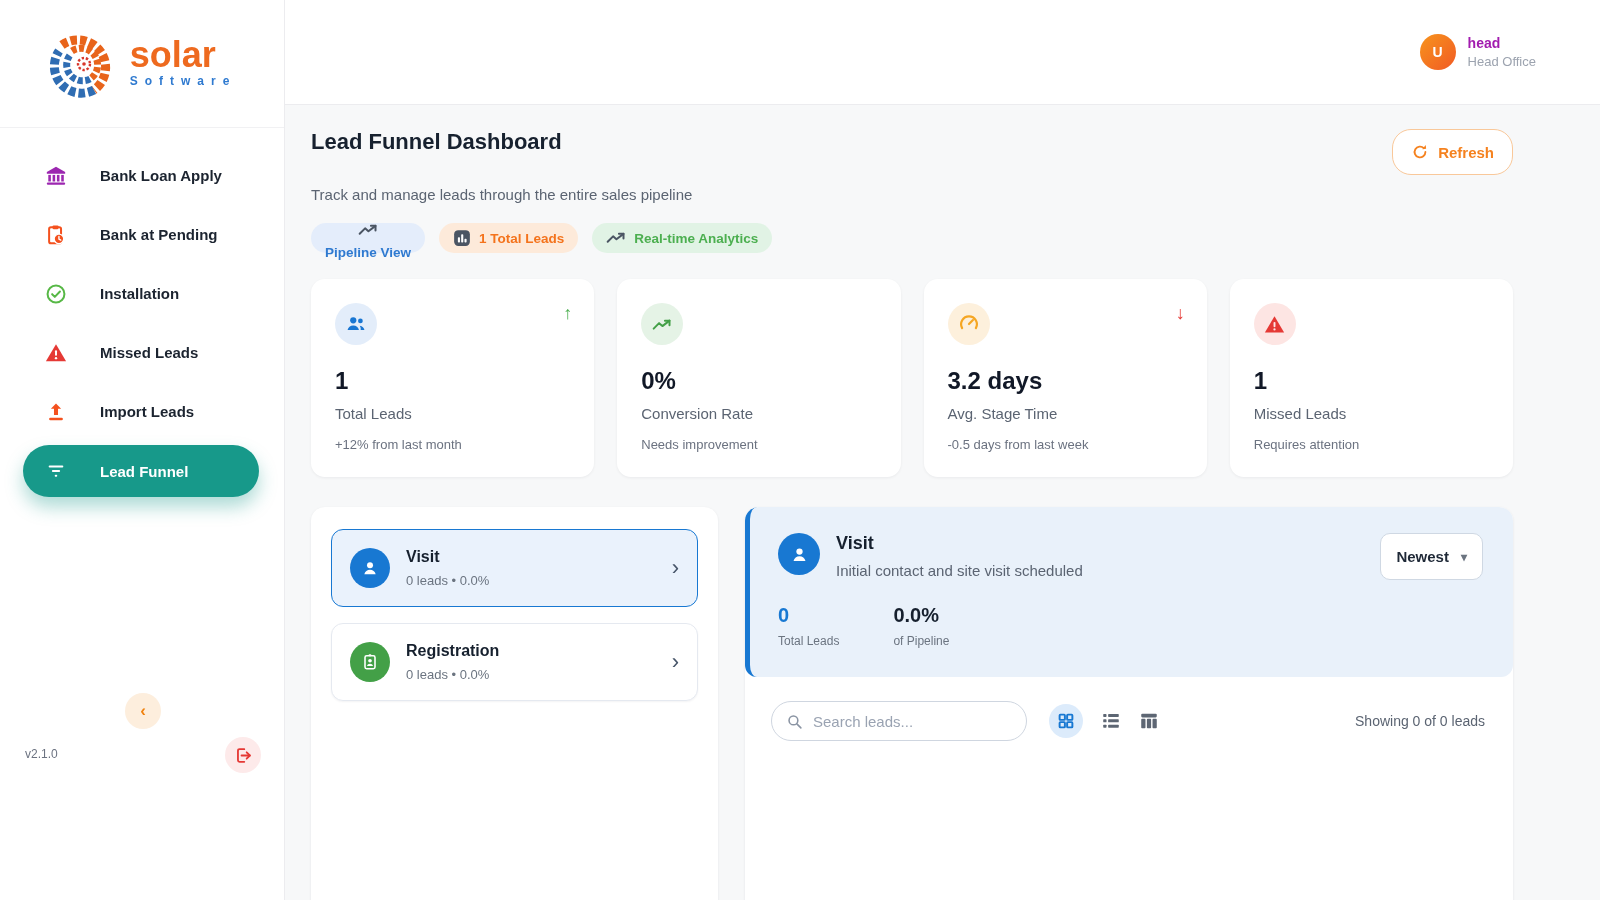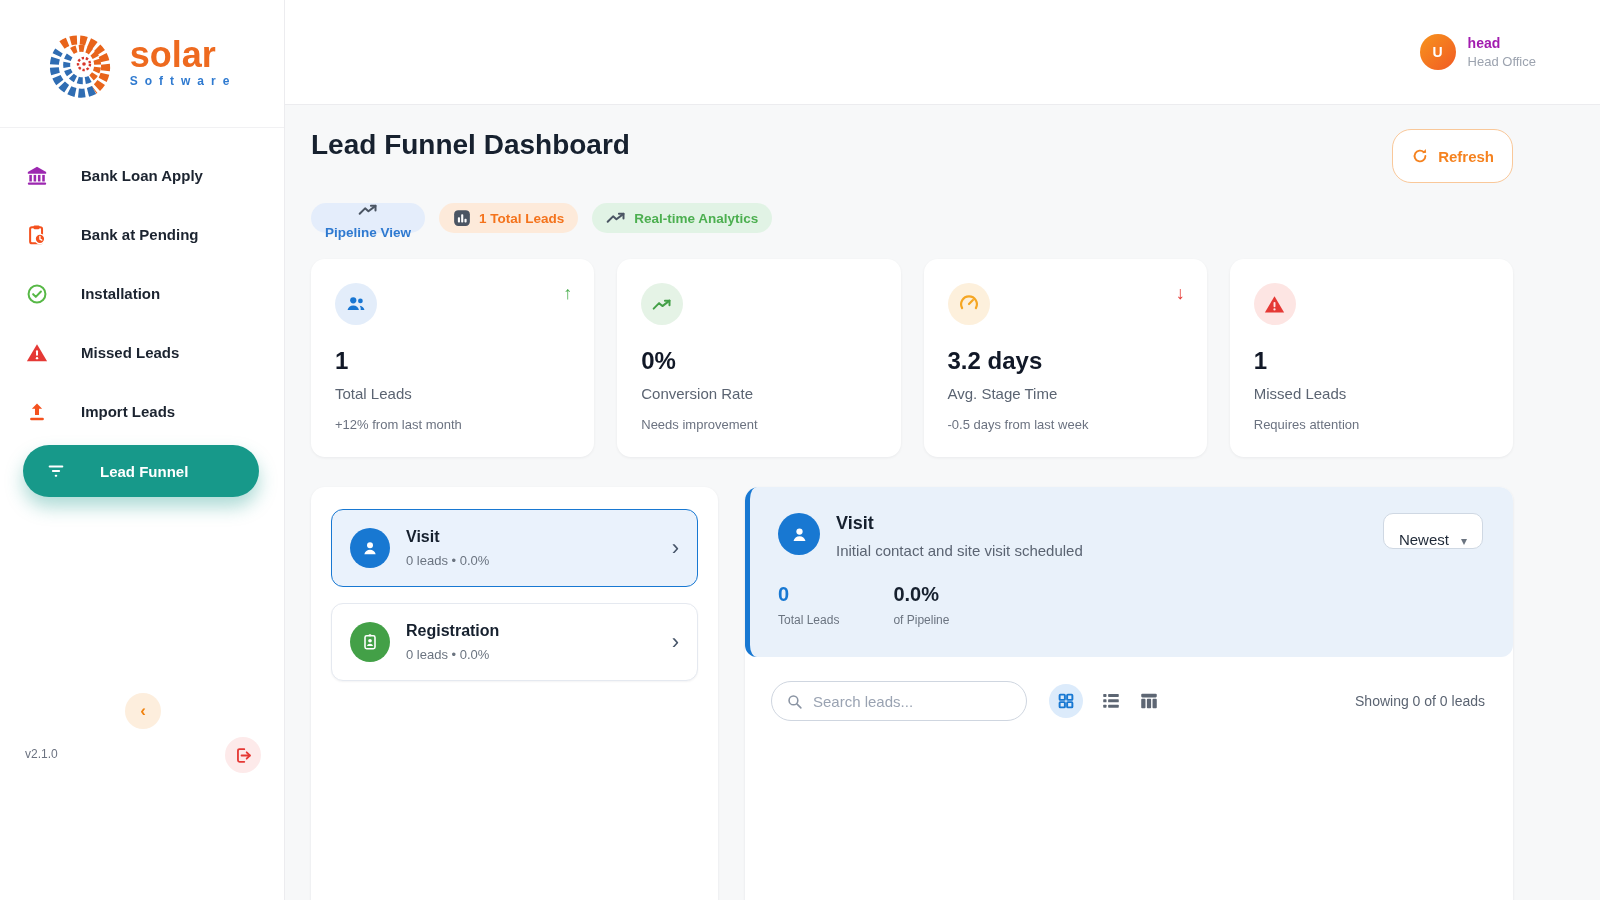--- a/index.html
+++ b/index.html
@@ -8,21 +8,21 @@
 
   
   .sidebar { position:absolute; left:0; top:0; width:285px; height:900px;
     background:#fff; border-right:1px solid #ececef; z-index:5; }
   .logo-block { height:128px; display:flex; align-items:center; justify-content:center;
     gap:8px; border-bottom:1px solid #f1f1f3; }
   .logo-text .brand-name { font-size:36px; font-weight:bold; color:#ee6a1f; line-height:0.9; }
   .logo-text .brand-tagline { font-size:12px; font-weight:bold; color:#2f7ad0;
     letter-spacing:7px; margin-top:3px; }
   .nav { padding-top:18px; }
-  .nav-item { height:59px; display:flex; align-items:center; padding-left:26px;
+  .nav-item { height:59px; display:flex; align-items:center; padding-left:45px;
     gap:33px; cursor:pointer; }
   .nav-item .nav-icon { width:22px; height:22px; flex:0 0 22px; display:flex;
     align-items:center; justify-content:center; }
   .nav-item .nav-label { font-size:15px; font-weight:bold; color:#1c2430; }
   .nav-item.active { height:52px; margin:4px 25px 3px 23px; padding-left:22px;
     background:#17998a; border-radius:999px;
     box-shadow:0 10px 18px rgba(23,153,138,.35); }
   .nav-item.active .nav-label { color:#fff; }
   .collapse-btn { position:absolute; left:125px; top:693px; width:36px; height:36px;
     border-radius:50%; background:#fdeedd; border:none; color:#f0820f;
@@ -41,22 +41,22 @@
   .avatar { width:36px; height:36px; border-radius:50%;
     background:linear-gradient(135deg,#f7941d,#f15a24); color:#fff; font-weight:bold;
     font-size:14px; display:flex; align-items:center; justify-content:center; }
   .user-name { font-size:14px; font-weight:bold; color:#a21caf; }
   .user-role { font-size:13px; color:#9ca3af; margin-top:3px; }
 
   
   .main { position:absolute; left:285px; top:105px; right:0; bottom:0;
     background:#f7f8f9; padding:24px 87px 0 26px; overflow:hidden; }
   .page-head { display:flex; align-items:flex-start; }
-  .page-title { font-size:28px; font-weight:800; color:#17212f; }
-  .refresh-btn { margin-left:auto; height:54px; padding:0 18px; display:flex;
+  .page-title { font-size:22px; font-weight:800; color:#17212f; }
+  .refresh-btn { margin-left:auto; height:46px; padding:0 18px; display:flex;
     align-items:center; gap:9px; background:#fff; border:1.5px solid #f9c89a;
     border-radius:19px; color:#f5821f; font-size:15px; font-weight:bold; cursor:pointer; }
   .page-subtitle { margin-top:11px; font-size:15px; color:#5b6472; }
   .badges { display:flex; gap:14px; margin-top:20px; }
   .badge { height:30px; border-radius:15px; display:flex; align-items:center;
     gap:8px; padding:0 14px; font-size:13.5px; font-weight:bold; }
   .badge.blue  { background:#e4edfb; color:#2f7ad0;flex-direction:column; }
   .badge.orange{ background:#fdeada; color:#f4731c; }
   .badge.green { background:#e1f3e5; color:#4caf50; }
   .badge .b-icon { color:#4b5563; display:flex; }
@@ -99,23 +99,23 @@
   .detail-card { flex:1; background:#fff; border-radius:14px; overflow:hidden;
     box-shadow:0 1px 3px rgba(16,24,40,.08); height:560px; }
   .detail-panel { background:#e9f1fa; border-left:5px solid #1878d2;
     border-radius:12px; height:170px; padding:26px 30px 0 28px; }
   .dp-head { display:flex; align-items:flex-start; }
   .dp-avatar { width:42px; height:42px; border-radius:50%; background:#1878d2;
     display:flex; align-items:center; justify-content:center; flex:0 0 42px; }
   .dp-texts { margin-left:16px; }
   .dp-title { font-size:18px; font-weight:800; color:#16202e; }
   .dp-desc { font-size:15px; color:#5b6472; margin-top:8px; }
-  .sort-btn { margin-left:auto; height:36px; background:#fff; border:1px solid #cfd8e3;
-    border-radius:10px; padding:0 15px; display:flex; align-items:flex-end; gap:12px;
-    font-size:15px; color:#1f2937; cursor:pointer; }
+  .sort-btn { margin-left:auto; height:47px; background:#fff; border:1px solid #cfd8e3;
+    border-radius:10px; padding:0 15px; display:flex; align-items:center; gap:12px;
+    font-size:15px; color:#1f2937; cursor:pointer;font-weight:bold; }
   .sort-caret { color:#6b7480; font-size:12px; }
   .dp-stats { display:flex; margin-top:24px; }
   .dp-stat + .dp-stat { margin-left:54px; }
   .dp-stat-value { font-size:20px; font-weight:800; }
   .dp-stat-value.blue { color:#1878d2; } .dp-stat-value.dark { color:#16202e; }
   .dp-stat-label { font-size:12px; color:#6b7480; margin-top:7px; }
 
   .toolbar { display:flex; align-items:center; padding:24px 28px 0 26px; }
   .search-box { width:256px; height:40px; border:1px solid #cfd6e0; border-radius:20px;
     background:#fff; display:flex; align-items:center; gap:10px; padding:0 14px;
@@ -250,20 +250,21 @@
     <button class="refresh-btn">
       <span>
         <svg width="18" height="18" viewBox="0 0 24 24" fill="none">
             <path d="M19.2 12a7.2 7.2 0 1 1-2.1-5.1" stroke="currentColor" stroke-width="2.5" stroke-linecap="round"></path>
             <path d="M19.6 2.6l.6 5.2-5.2.4z" fill="currentColor"></path>
           </svg>
       </span>
       <span>Refresh</span>
     </button>
   </div>
+  <div class="page-subtitle">Track and manage leads through the entire sales pipeline</div>
 
   <div class="badges">
     <div class="badge blue">
       <span class="b-icon">
         <svg width="20" height="14" viewBox="0 0 24 14" fill="none" stroke="currentColor" stroke-width="2.4" stroke-linecap="round" stroke-linejoin="round">
             <path d="M2 11.5 8.5 5l4 3.5L21 2"></path>
             <path d="M15.5 2H21v5.5"></path>
           </svg>
       </span>
       <span>Pipeline View</span>

